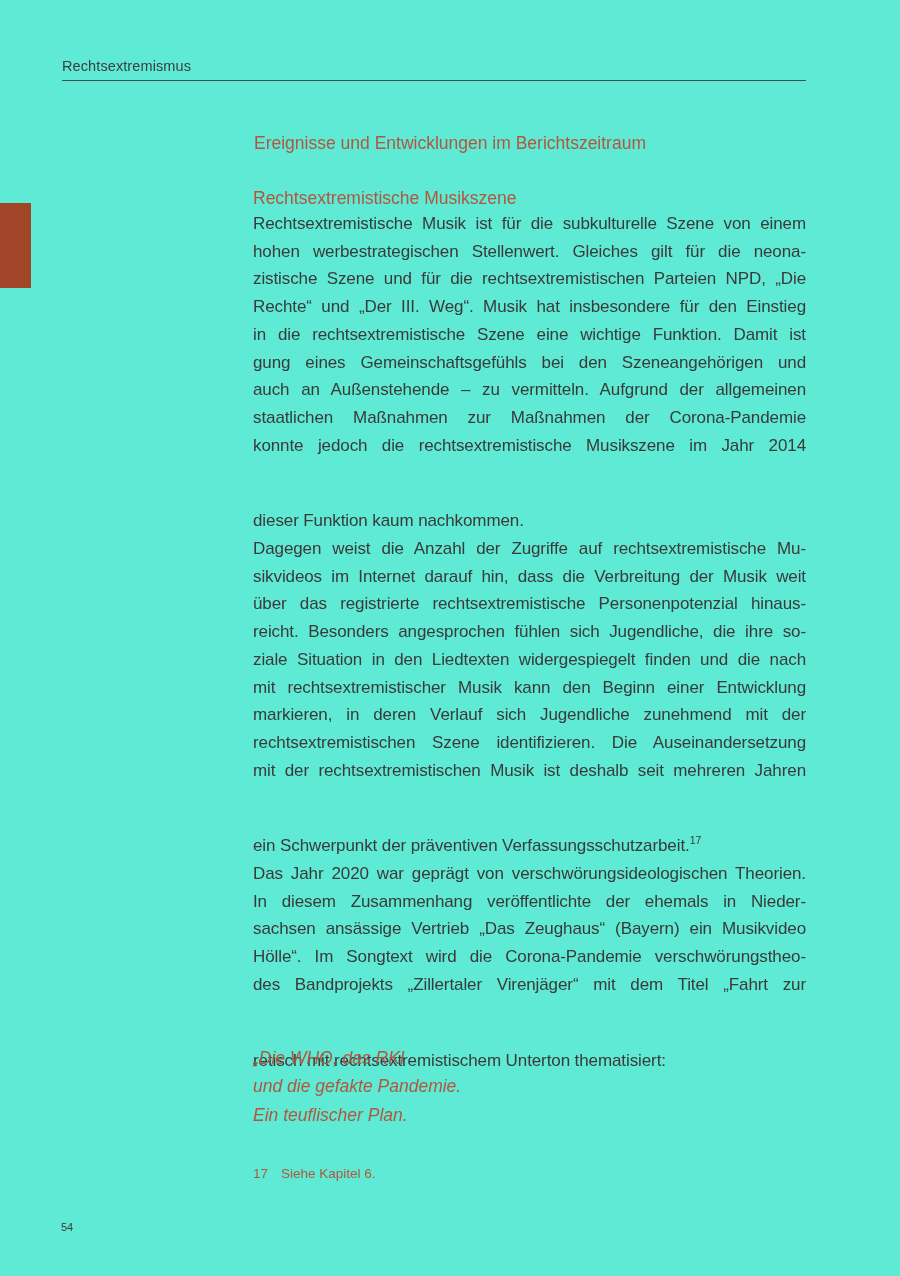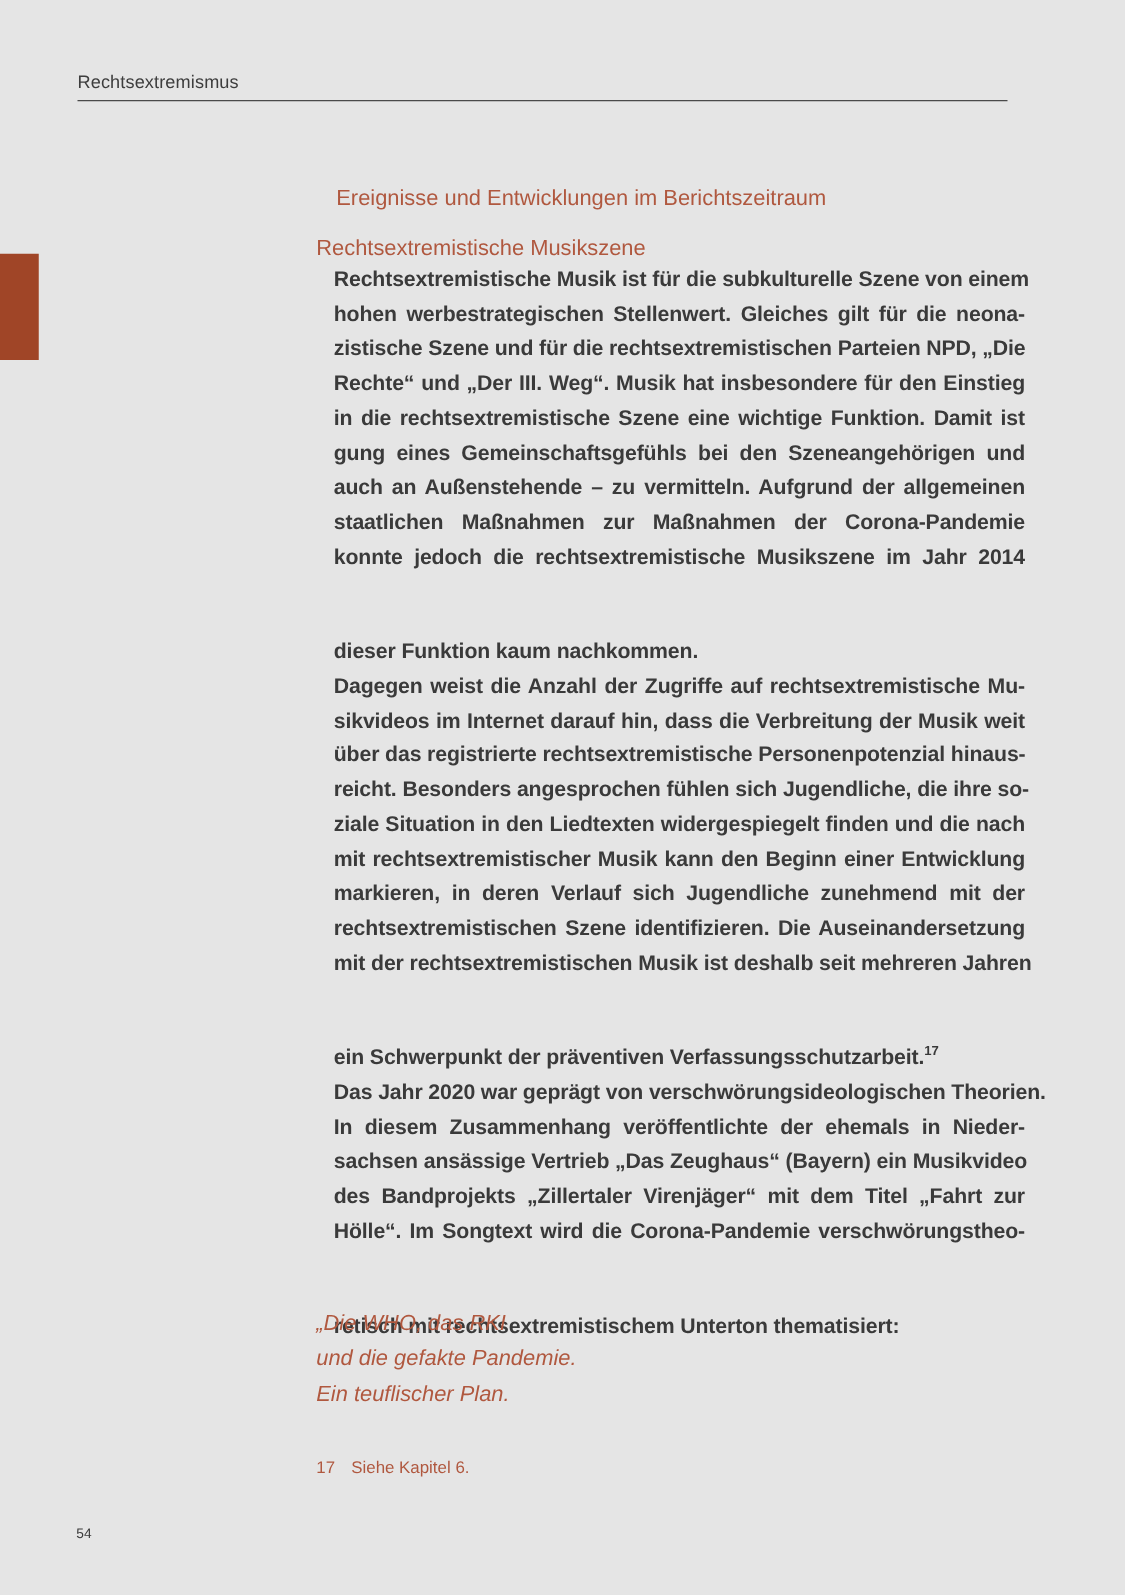--- a/index.html
+++ b/index.html
@@ -4,21 +4,21 @@
 <style>
   html, body {
     margin: 0;
     padding: 0;
     background: #ffffff;
   }
   .page {
     position: relative;
     width: 900px;
     height: 1276px;
-    background: #e5e5e5;
+    background: #5eead4;
     font-family: "Liberation Sans", sans-serif;
     overflow: hidden;
     --accent: #b0583f;
     --tab: #a04527;
     --ink: #3a3a3a;
   }
   .running-header {
     position: absolute;
     left: 62px;
     top: 58px;
@@ -45,46 +45,45 @@
   .content {
     position: absolute;
     left: 253px;
     top: 0;
     width: 553px;
   }
   .section-heading {
     position: absolute;
     left: 0;
     top: 132px;
-    margin: 16px;
+    margin: 1px;
     font-size: 17.5px;
     font-weight: normal;
     color: var(--accent);
     white-space: nowrap;
   }
   .sub-heading {
     position: absolute;
     left: 0;
     top: 188px;
     margin: 0;
     font-size: 17.5px;
     font-weight: normal;
     color: var(--accent);
     white-space: nowrap;
   }
   .body-text {
     position: absolute;
-    left: 14px;
+    left: 0;
     top: 210px;
     width: 553px;
     font-size: 17px;
     line-height: 27.7px;
     color: var(--ink);
     letter-spacing: -0.1px;
-    font-weight: bold;
   }
   .body-text .line {
     white-space: nowrap;
     text-align: justify;
     text-align-last: justify;
   }
   .body-text .line.para-end {
     text-align: left;
     text-align-last: left;
     margin-top: 48px;
@@ -159,22 +158,22 @@
         <div class="line">reicht. Besonders angesprochen fühlen sich Jugendliche, die ihre so-</div>
         <div class="line">ziale Situation in den Liedtexten widergespiegelt finden und die nach</div>
         <div class="line">mit rechtsextremistischer Musik kann den Beginn einer Entwicklung</div>
         <div class="line">markieren, in deren Verlauf sich Jugendliche zunehmend mit der</div>
         <div class="line">rechtsextremistischen Szene identifizieren. Die Auseinandersetzung</div>
         <div class="line">mit der rechtsextremistischen Musik ist deshalb seit mehreren Jahren</div>
         <div class="line para-end">ein Schwerpunkt der präventiven Verfassungsschutzarbeit.<sup>17</sup></div>
         <div class="line">Das Jahr 2020 war geprägt von verschwörungsideologischen Theorien.</div>
         <div class="line">In diesem Zusammenhang veröffentlichte der ehemals in Nieder-</div>
         <div class="line">sachsen ansässige Vertrieb „Das Zeughaus“ (Bayern) ein Musikvideo</div>
+        <div class="line">Hölle“. Im Songtext wird die Corona-Pandemie verschwörungstheo-</div>
         <div class="line">des Bandprojekts „Zillertaler Virenjäger“ mit dem Titel „Fahrt zur</div>
-        <div class="line">Hölle“. Im Songtext wird die Corona-Pandemie verschwörungstheo-</div>
         <div class="line para-end">retisch mit rechtsextremistischem Unterton thematisiert:</div>
       </div>
 
     <div class="quote" id="quote">
         <div class="quote-line">„Die WHO, das RKI</div>
         <div class="quote-line">und die gefakte Pandemie.</div>
         <div class="quote-line">Ein teuflischer Plan.</div>
       </div>
 
     <div class="footnote">

